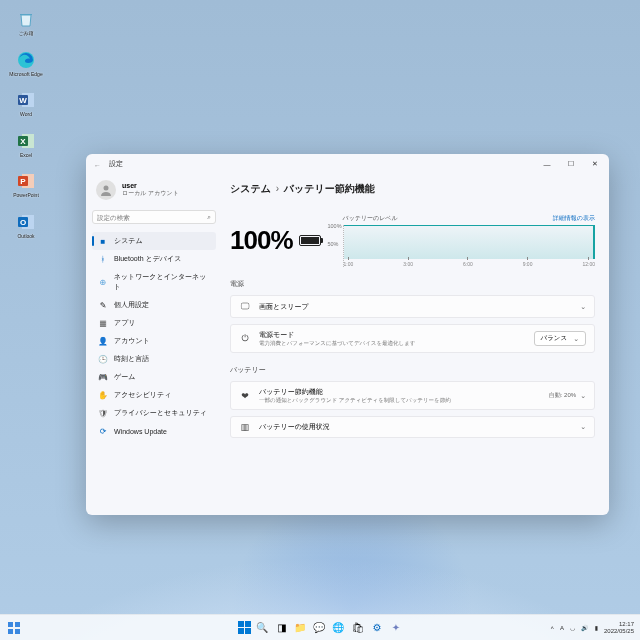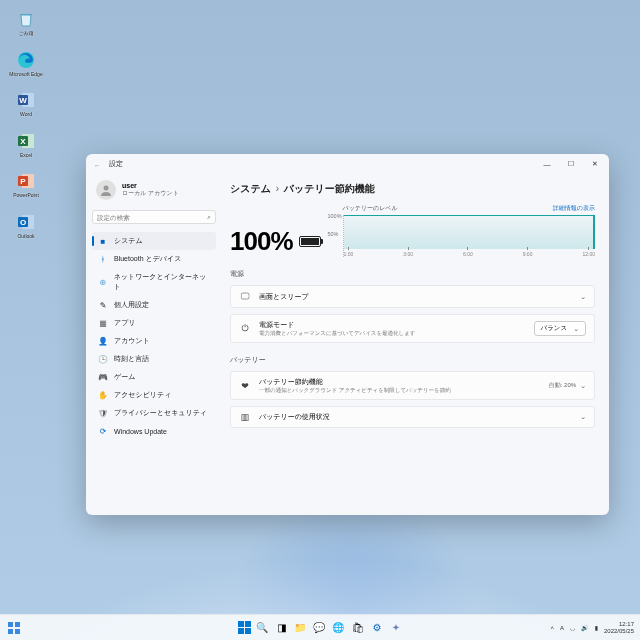--- a/index.html
+++ b/index.html
@@ -36,21 +36,21 @@
 .navlist { display: flex; flex-direction: column; gap: 0; margin-top: 4px; }
 .navitem { display: flex; align-items: center; gap: 6px; padding: 4px 6px; border-radius: 3px; font-size: 7px; color: #222; position: relative; }
 .navitem.sel { background: #eceef4; }
 .navitem.sel::before { content: ""; position: absolute; left: 0; top: 4px; bottom: 4px; width: 2px; background: #0067c0; border-radius: 2px; }
 .navitem .nico { width: 10px; height: 10px; display: inline-flex; align-items: center; justify-content: center; font-size: 8px; }
 
 
 .content { flex: 1; padding: 8px 14px 8px 8px; overflow: auto; display: flex; flex-direction: column; gap: 6px; }
 .breadcrumb { font-size: 10px; font-weight: 600; color: #222; }
 .breadcrumb .sep { font-weight: 400; color: #666; margin: 0 2px; }
-.topstats { display: flex; gap: 22px; align-items: flex-end; margin-top: 2px; }
+.topstats { display: flex; gap: 22px; align-items: center; margin-top: 12px; }
 .pct { font-size: 26px; font-weight: 600; letter-spacing: -1px; display: flex; align-items: center; gap: 6px; }
 .batt-icon { width: 22px; height: 11px; border: 1.2px solid #222; border-radius: 2px; position: relative; display: inline-block; }
 .batt-icon::after { content: ""; position: absolute; right: -3px; top: 2px; width: 2px; height: 5px; background: #222; border-radius: 0 1px 1px 0; }
 .batt-icon .fill { position: absolute; inset: 1px; background: #222; }
 .chart-block { flex: 1; }
 .chart-head { display: flex; justify-content: space-between; font-size: 6px; color: #555; }
 .chart-head .link { color: #0067c0; }
 .chart { height: 42px; position: relative; margin-top: 2px; border-left: 1px dotted #bbb; }
 .chart .ylab { position: absolute; left: -16px; font-size: 5.5px; color: #777; }
 .chart .area { position: absolute; left: 0; right: 0; bottom: 8px; top: 0; background: linear-gradient(to top, rgba(23,163,163,.18), rgba(23,163,163,.04)); border-top: 1px solid #17a3a3; }

